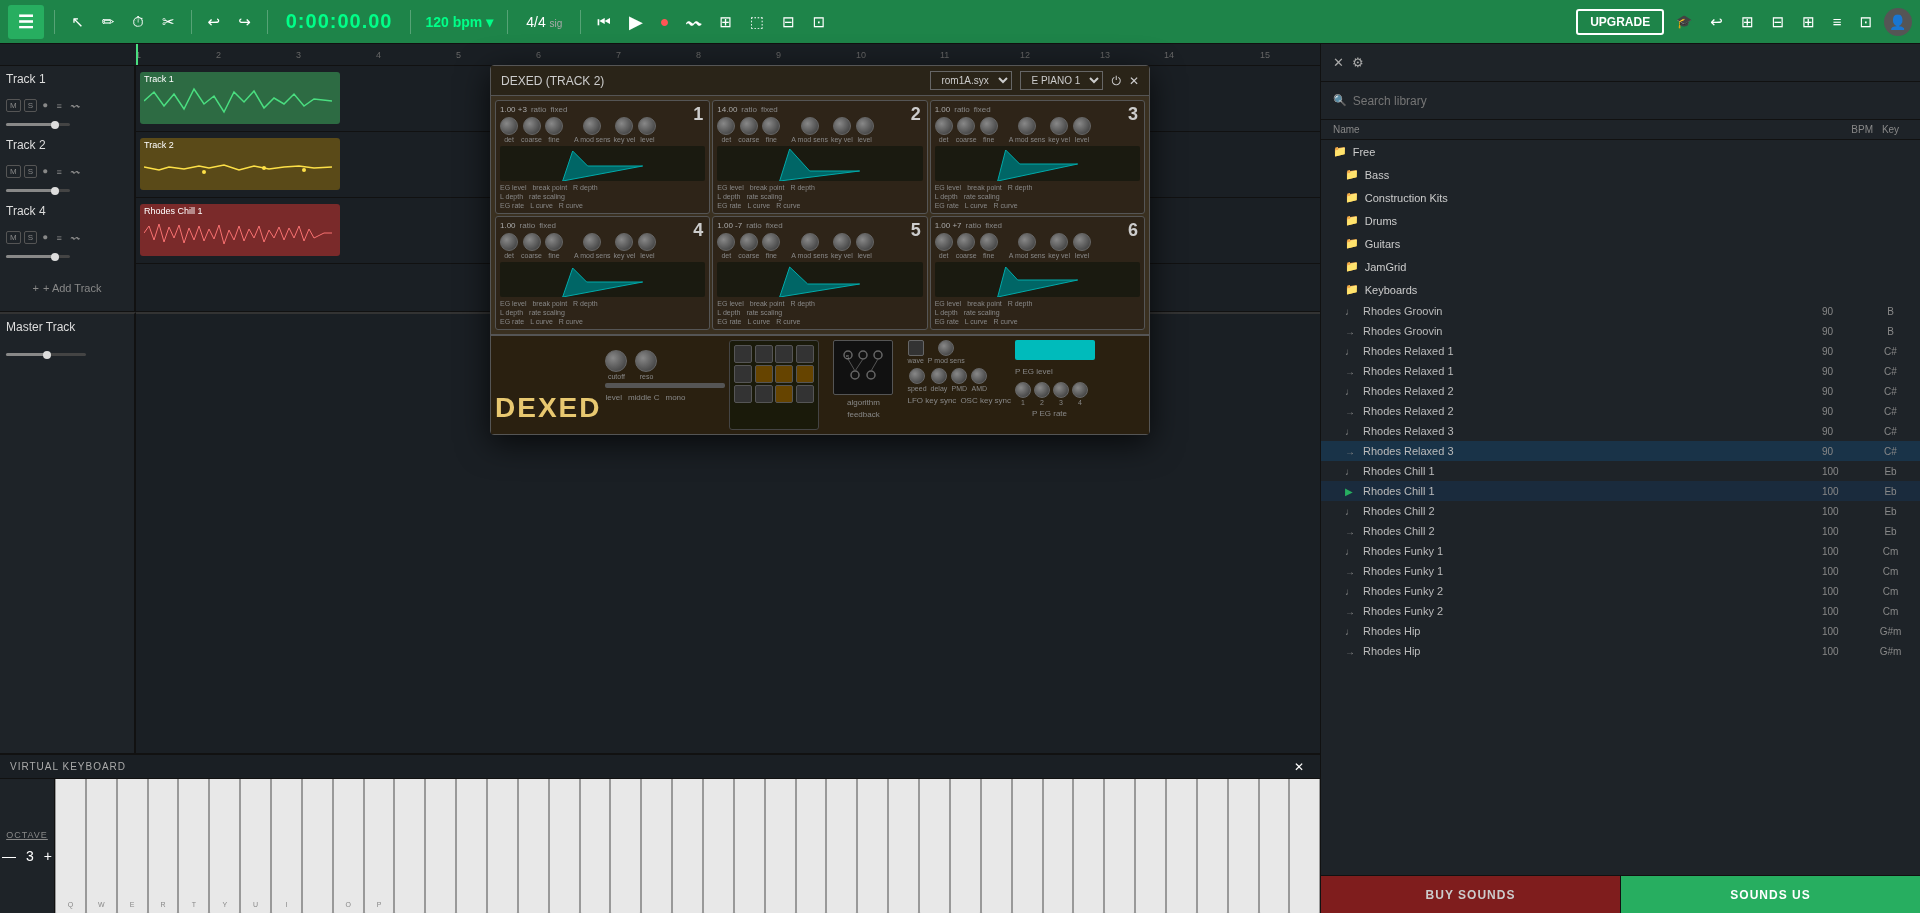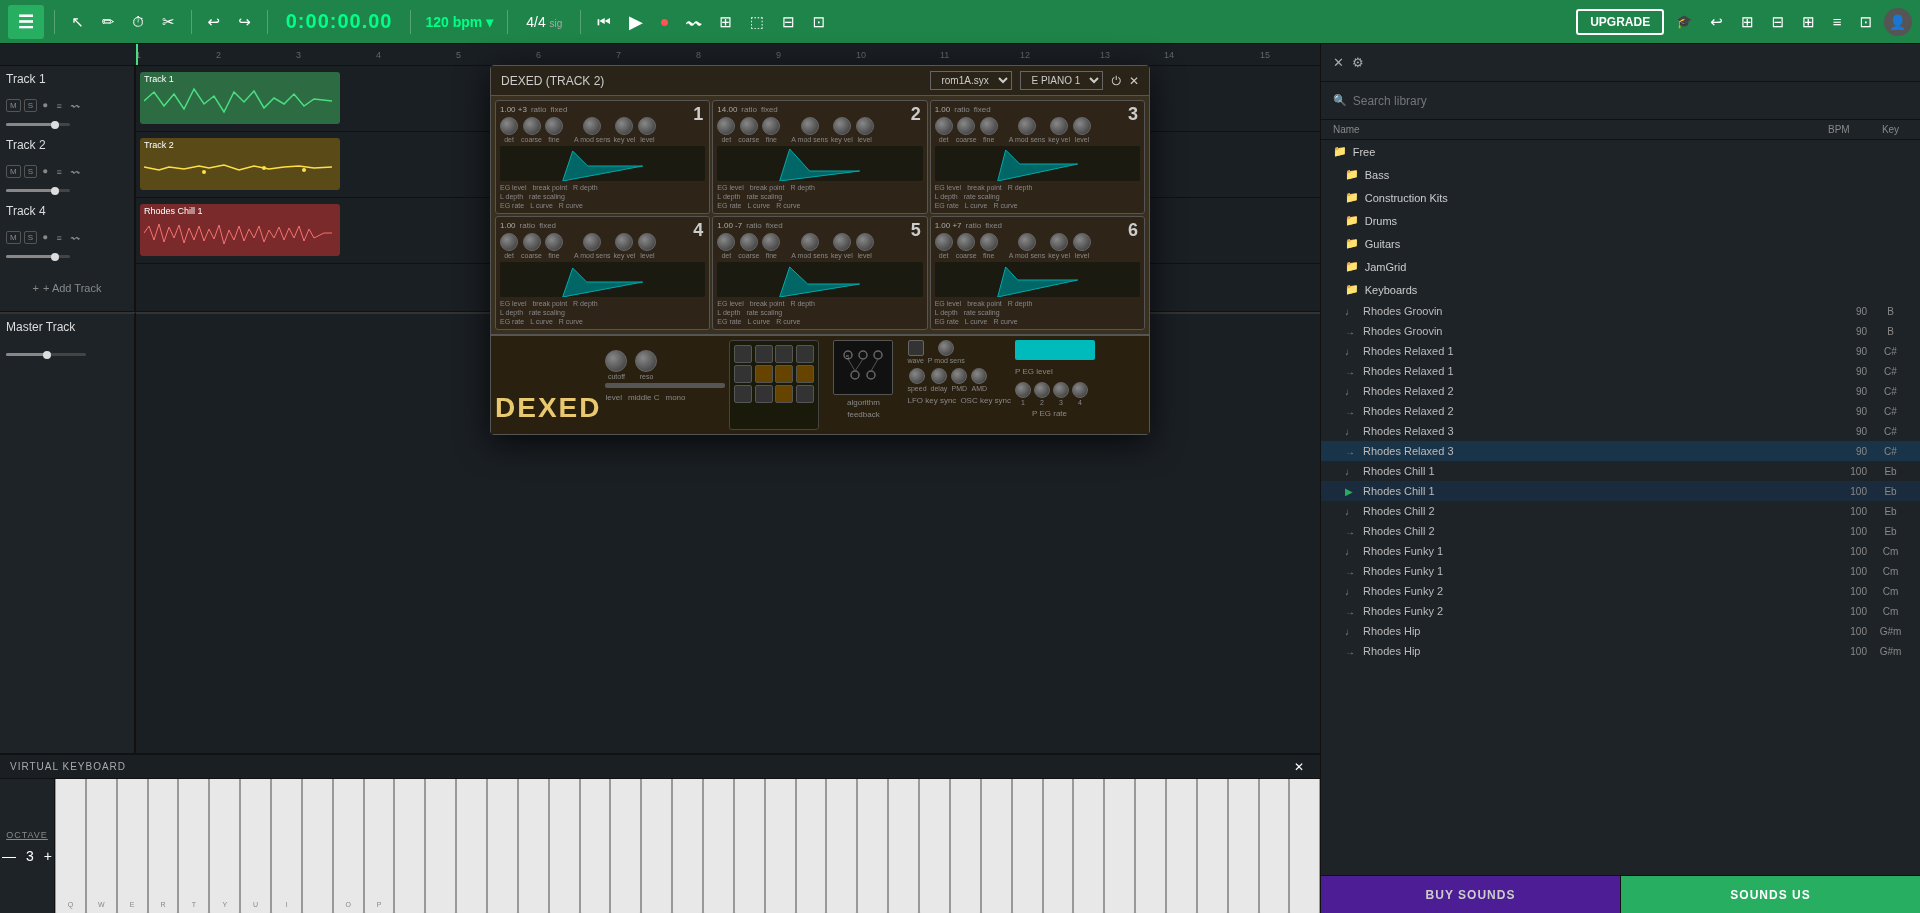--- a/index.html
+++ b/index.html
@@ -167,21 +167,21 @@
       outline: none;
     }
     #sl-col-headers {
       display: flex;
       padding: 4px 12px;
       border-bottom: 1px solid #111;
       font-size: 10px;
       color: #888;
     }
     .sl-col-name { flex: 1; }
-    .sl-col-bpm { width: 45px; text-align: left; }
+    .sl-col-bpm { width: 45px; text-align: right; }
     .sl-col-key { width: 35px; text-align: center; }
     #sl-list {
       flex: 1;
       overflow-y: auto;
     }
     .sl-folder {
       padding: 5px 12px;
       cursor: pointer;
       display: flex;
       align-items: center;
@@ -194,36 +194,36 @@
       cursor: pointer;
       display: flex;
       align-items: center;
       gap: 6px;
       color: #bbb;
       font-size: 11px;
     }
     .sl-item.active { background: rgba(0,150,255,0.15); }
     .sl-item-icon { color: #888; font-size: 10px; width: 12px; }
     .sl-item-name { flex: 1; }
-    .sl-item-bpm { width: 45px; text-align: right; color: #888; font-size: 10px; }
+    .sl-item-bpm { width: 45px; text-align: left; color: #888; font-size: 10px; }
     .sl-item-key { width: 35px; text-align: center; color: #888; font-size: 10px; }
     #sl-footer {
       display: flex;
       border-top: 1px solid #111;
       height: 38px;
     }
     .sl-footer-btn {
       flex: 1;
       border: none;
       cursor: pointer;
       font-size: 12px;
       font-weight: bold;
       letter-spacing: 1px;
     }
-    #buy-sounds-btn { background: #4c1d95; color: #ccc; border-right: 1px solid #111; }
+    #buy-sounds-btn { background: #7f1d1d; color: #ccc; border-right: 1px solid #111; }
     #contact-btn { background: #27ae60; color: #fff; }
 
     
     #dexed-plugin {
       position: absolute;
       top: 65px;
       left: 620px;
       width: 660px;
       background: #3a3020;
       border: 1px solid #555;

